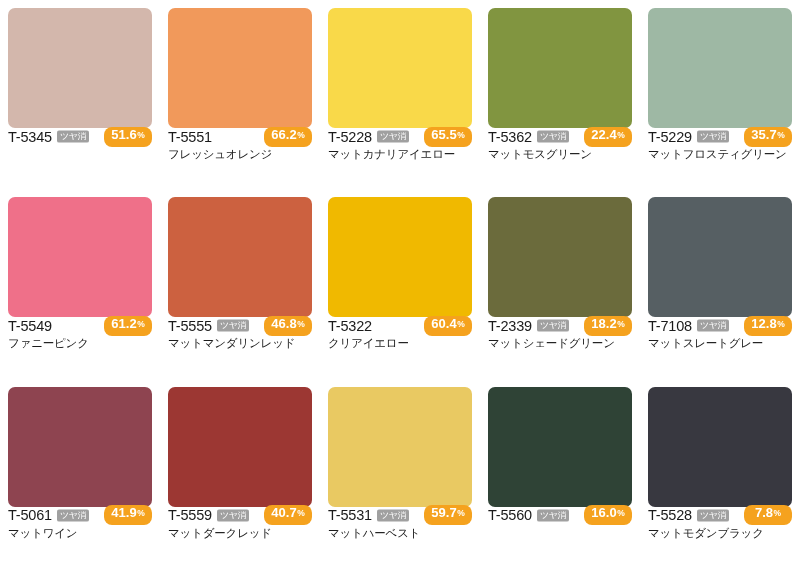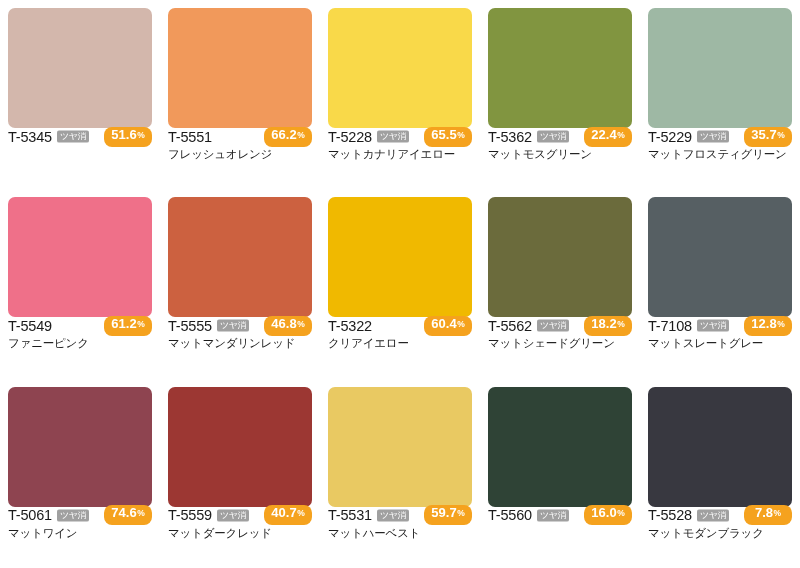--- a/index.html
+++ b/index.html
@@ -224,21 +224,21 @@
               <span class="pct-sign">%</span>
             </span>
         </div>
         <div class="color-name">クリアイエロー</div>
       </div>
     </div>
     <div class="swatch-cell">
       <div class="swatch-chip" style="background: rgb(107, 107, 60);"></div>
       <div class="swatch-meta">
         <div class="meta-line1">
-          <span class="color-code">T-5562</span>
+          <span class="color-code">T-2339</span>
           <span class="matte-badge" style="background: rgb(160, 160, 160);">ツヤ消</span>
           <span class="reflect-badge" style="background: rgb(245, 162, 30);">
               <span>18.2</span>
               <span class="pct-sign">%</span>
             </span>
         </div>
         <div class="color-name">マットシェードグリーン</div>
       </div>
     </div>
     <div class="swatch-cell">
@@ -258,21 +258,21 @@
   </div>
 
   <div class="swatch-row">
     <div class="swatch-cell">
       <div class="swatch-chip" style="background: rgb(142, 68, 80);"></div>
       <div class="swatch-meta">
         <div class="meta-line1">
           <span class="color-code">T-5061</span>
           <span class="matte-badge" style="background: rgb(160, 160, 160);">ツヤ消</span>
           <span class="reflect-badge" style="background: rgb(245, 162, 30);">
-              <span>74.6</span>
+              <span>41.9</span>
               <span class="pct-sign">%</span>
             </span>
         </div>
         <div class="color-name">マットワイン</div>
       </div>
     </div>
     <div class="swatch-cell">
       <div class="swatch-chip" style="background: rgb(156, 55, 51);"></div>
       <div class="swatch-meta">
         <div class="meta-line1">

